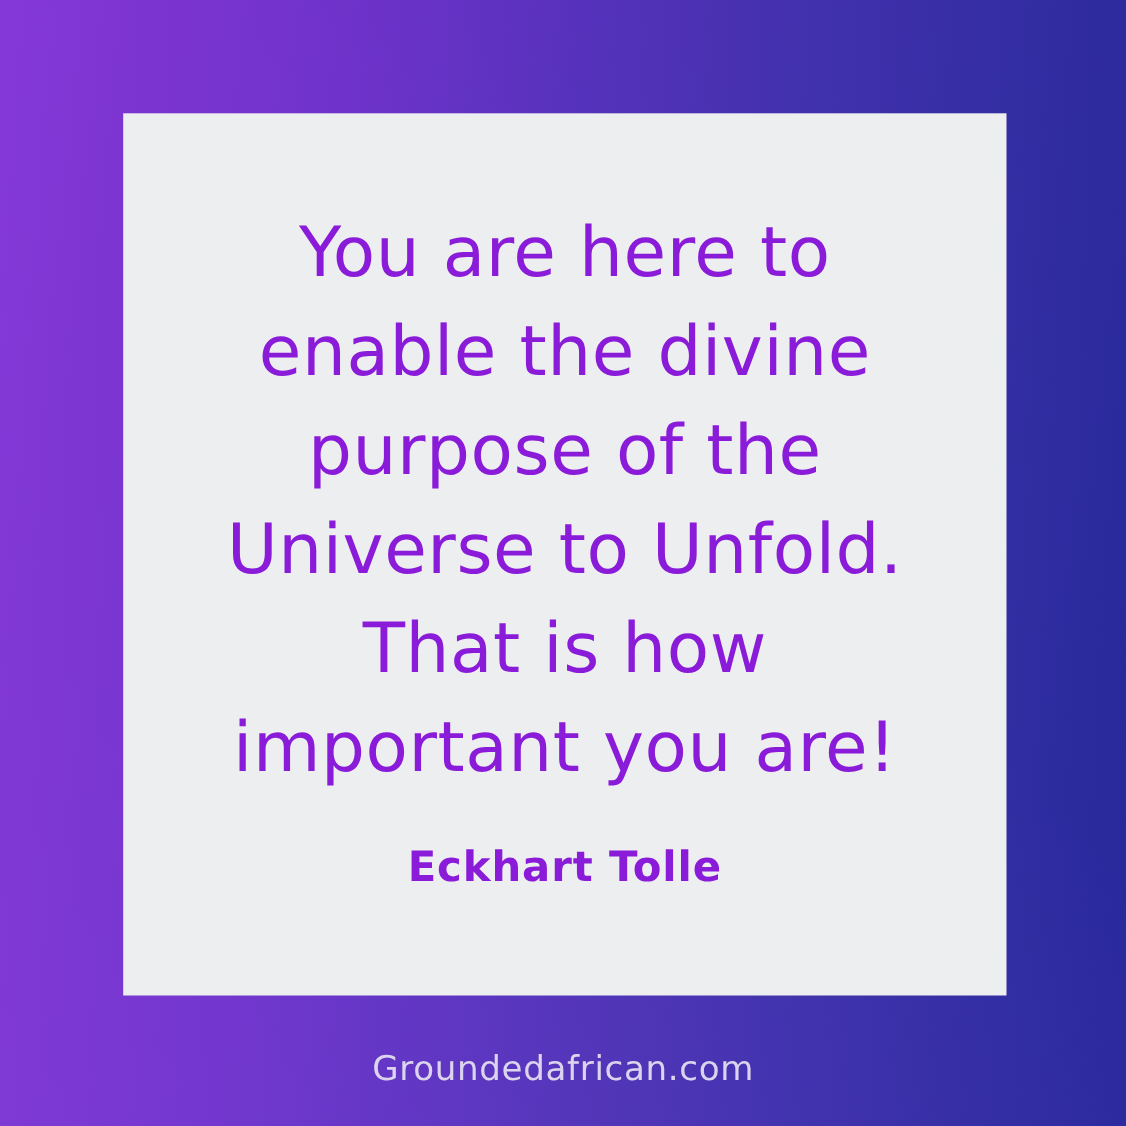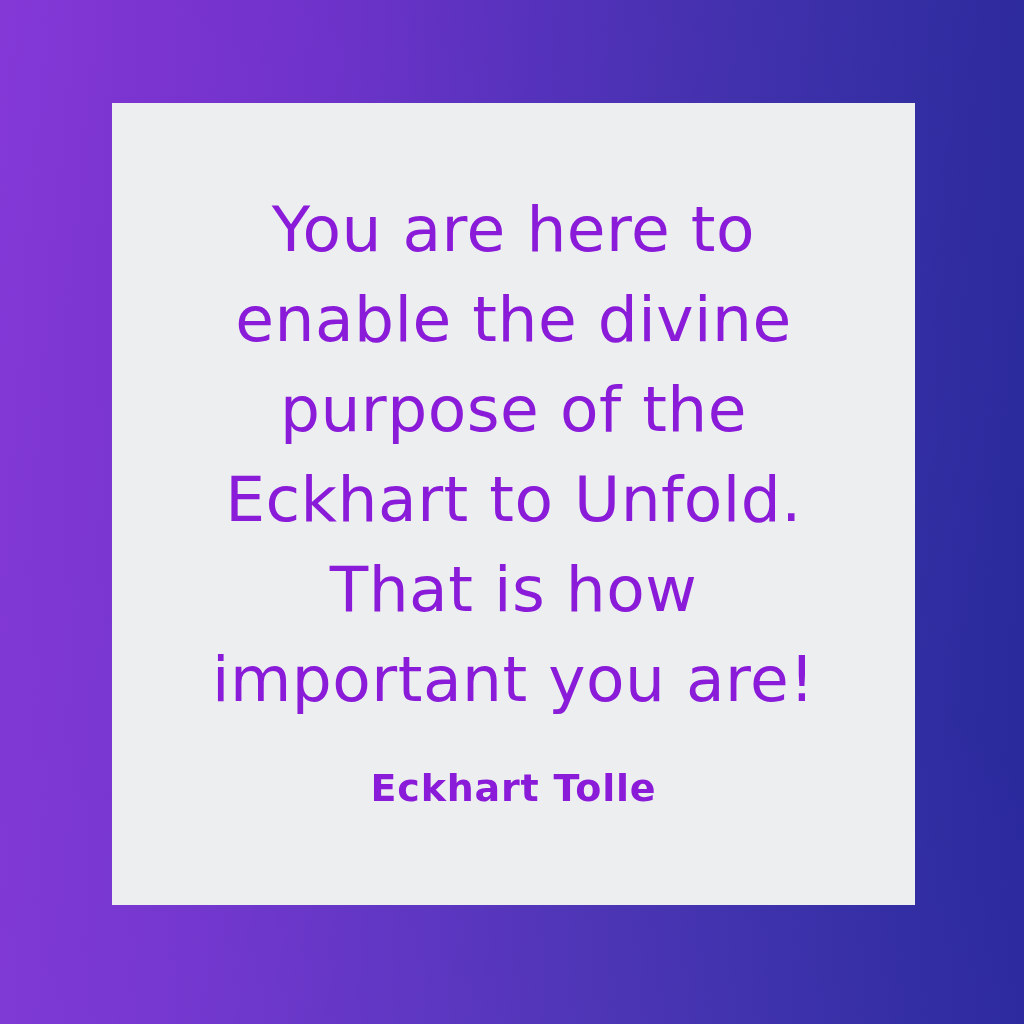--- a/index.html
+++ b/index.html
@@ -109,20 +109,21 @@
 </style>
 </head>
 <body>
 
 <div id="quote-canvas">
 
   <div id="quote-card">
     <blockquote id="quote-text">You are here to
 enable the divine
 purpose of the
-Eckhart to Unfold.
+Universe to Unfold.
 That is how
 important you are!</blockquote>
     <div id="quote-attribution">Eckhart Tolle</div>
   </div>
 
+  <div id="site-watermark">Groundedafrican.com</div>
 
 </div>
 
 </body></html>

